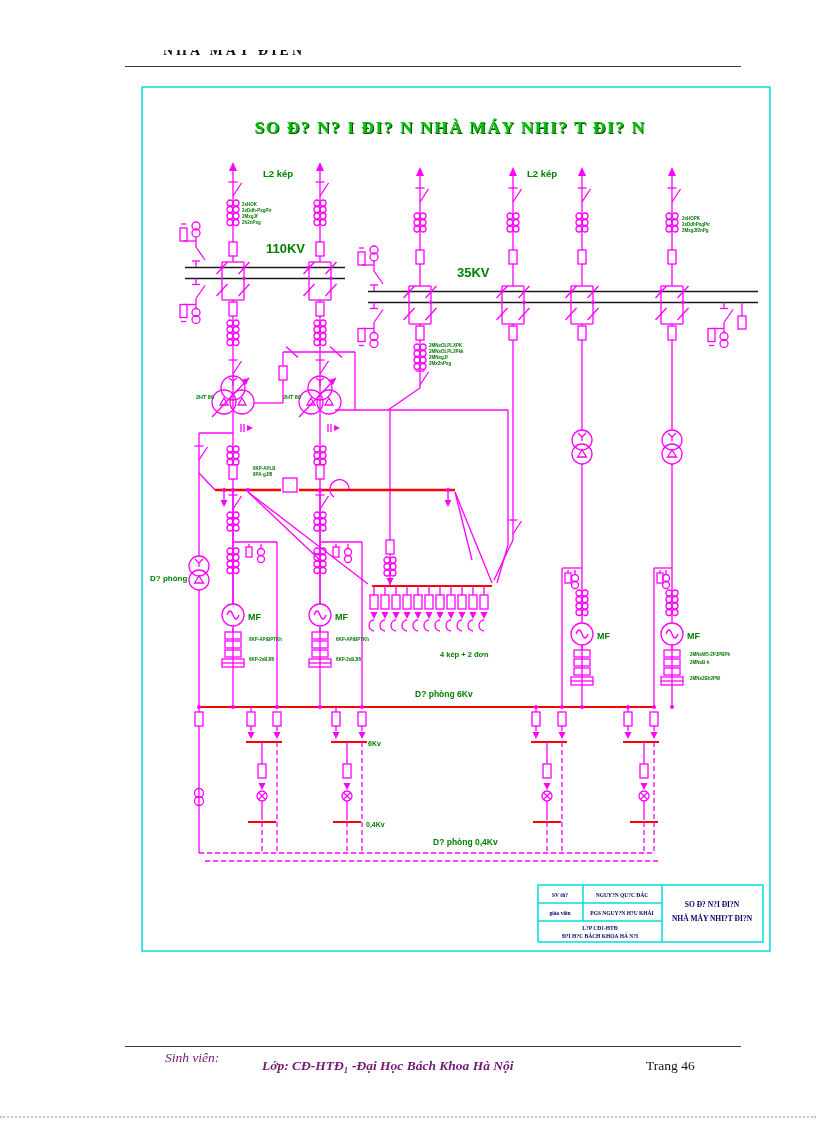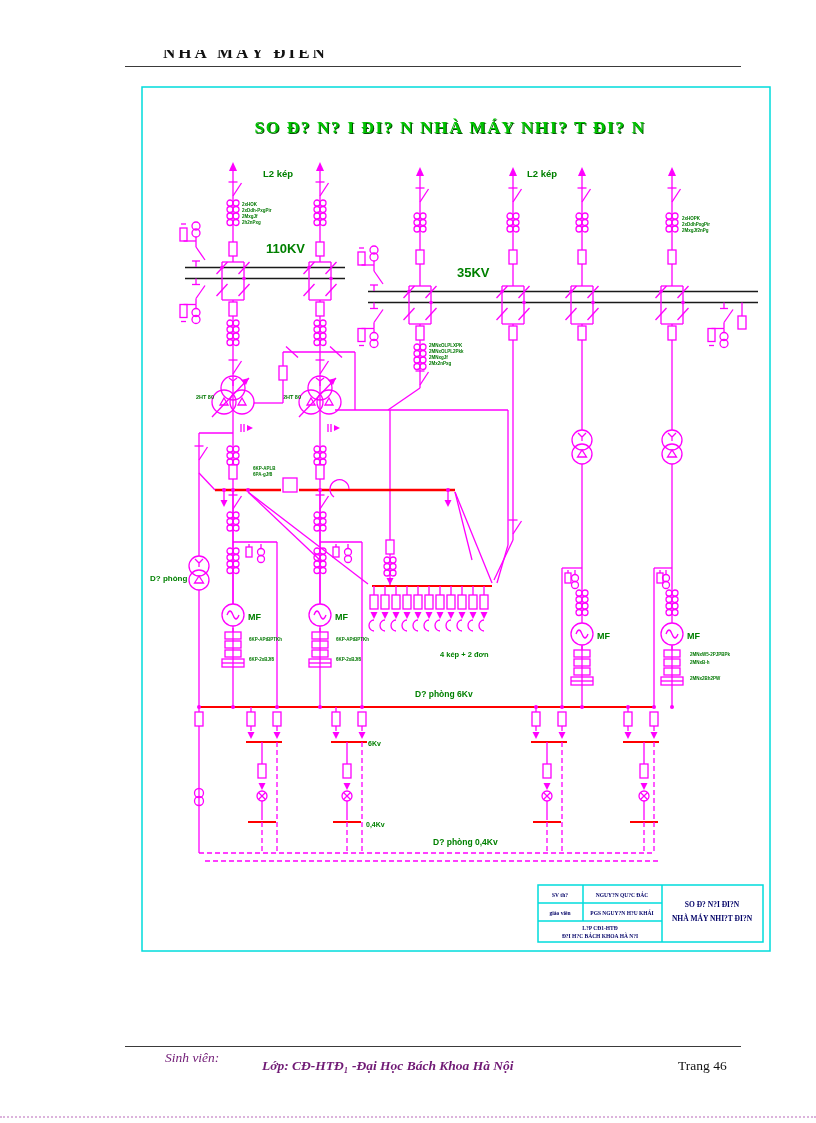--- a/index.html
+++ b/index.html
@@ -1,24 +1,24 @@
 <!DOCTYPE html>
 <html><head>
 <meta charset="utf-8">
 <style>
   html,body{margin:0;padding:0;background:#fff;}
   .page{position:relative;width:816px;height:1123px;background:#fff;overflow:hidden;
         font-family:"Liberation Serif",serif;}
   .rule{position:absolute;left:125px;width:616px;border-top:1.2px solid #3a3a3a;}
   .hdr-clip{position:absolute;left:163px;top:50px;width:260px;height:16px;overflow:hidden;}
-  .hdr-clip span{display:block;margin-top:-7px;font-weight:bold;font-size:17px;
+  .hdr-clip span{display:block;margin-top:-7px;font-weight:bold;font-size:14px;
         letter-spacing:3px;color:#111;font-family:"Liberation Serif",serif;}
   .ftr{position:absolute;top:1050px;font-size:13.5px;color:#701a75;font-style:italic;}
   .ftr.b{font-weight:bold;margin-top:8px;}
-  .trang{position:absolute;left:678px;top:1058px;font-size:13.5px;color:#111;}
+  .trang{position:absolute;left:646px;top:1058px;font-size:13.5px;color:#111;}
   .pagedots{position:absolute;left:0;top:1116px;width:816px;border-top:2px dotted #dcb3dc;}
   svg.diag{position:absolute;left:138px;top:84px;color:#ff00ff;}
   svg.diag line,svg.diag path,svg.diag rect,svg.diag circle{
         stroke:currentColor;fill:none;stroke-width:1.3px;}
   svg.diag .fil{fill:currentColor;stroke:none;}
   svg.diag .wf{fill:#ffffff;}
   svg.diag .bk{color:#1a1a1a;stroke-width:1.6px;}
   svg.diag .rd{color:#ff0000;stroke-width:2.4px;}
   svg.diag .rd2{color:#ff0000;stroke-width:2px;}
   svg.diag .ds{stroke-dasharray:5 3;}

